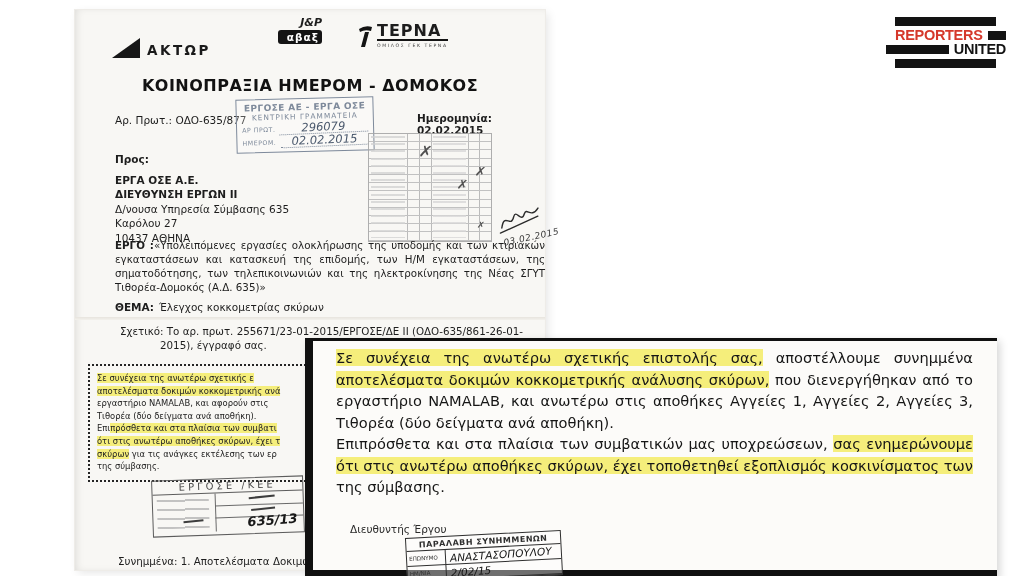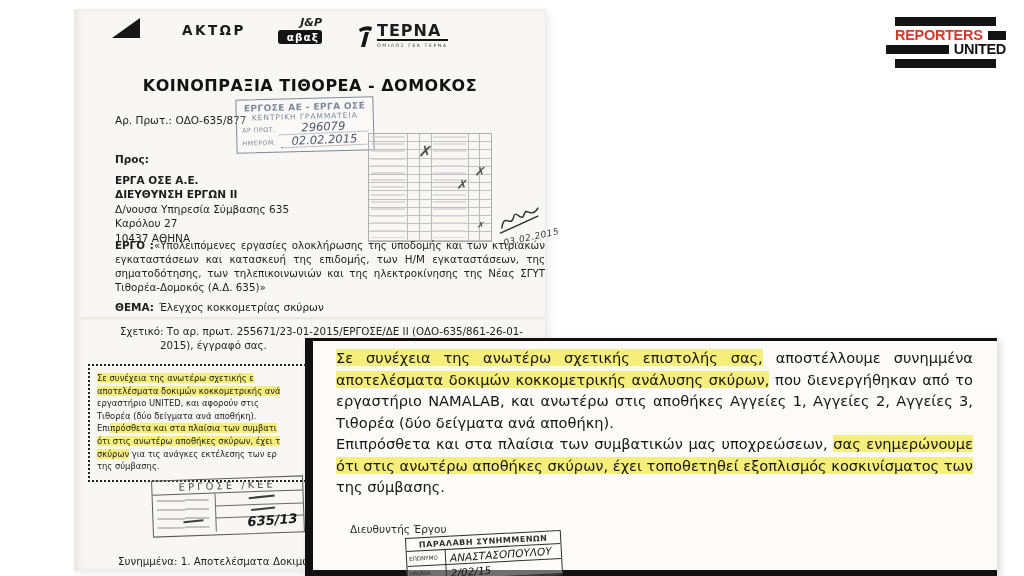--- a/index.html
+++ b/index.html
@@ -3,21 +3,21 @@
 <meta charset="utf-8">
 <style>
   html,body{margin:0;padding:0;background:#ffffff;}
   #canvas{position:relative;width:1024px;height:576px;overflow:hidden;background:#ffffff;
           font-family:"DejaVu Sans",sans-serif;color:#1d1d1d;}
   
   #page{position:absolute;left:75px;top:10px;width:470px;height:560px;background:#f8f7f4;
         box-shadow:inset 4px 0 10px -4px rgba(0,0,0,.14), 0 0 0 1px #eeece8, 3px 3px 9px rgba(0,0,0,.10);}
   .abs{position:absolute;}
   
-  #aktor{left:37px;top:8px;display:flex;align-items:flex-end;gap:35px;}
+  #aktor{left:37px;top:28px;display:flex;align-items:flex-end;}
   #aktor .tri{width:0;height:0;border-bottom:20px solid #171717;border-left:28px solid transparent;}
   #aktor .txt{font-weight:bold;font-size:13.5px;letter-spacing:2.5px;margin-left:7px;color:#1a1a1a;}
   #jp{left:203px;top:6px;width:44px;text-align:right;}
   #jp .top{font-style:italic;font-weight:bold;font-size:11px;letter-spacing:0;}
   #jp .box{margin-top:1px;background:#141414;border-radius:3px;color:#fff;font-weight:bold;
            font-size:10.5px;letter-spacing:1px;padding:1px 3px;}
   #terna{left:283px;top:12px;display:flex;align-items:flex-end;}
   #terna svg{margin-right:4px;margin-top:2px;}
   #terna .name{font-weight:bold;font-size:16px;letter-spacing:1px;border-bottom:2.5px solid #141414;line-height:17px;}
   #terna .sub{font-size:4.6px;letter-spacing:1.6px;color:#3c3c3c;margin-top:2px;}
@@ -124,23 +124,24 @@
       <svg width="15" height="24" viewBox="0 0 15 24">
         <path d="M1 5 Q7 1 14 3 L13 7 Q7 5 2 8 Z" fill="#141414"></path>
         <path d="M7 8 L11 8 L7 23 L3 23 Z" fill="#141414"></path>
       </svg>
       <div>
         <div class="name">ΤΕΡΝΑ</div>
         <div class="sub">ΟΜΙΛΟΣ ΓΕΚ ΤΕΡΝΑ</div>
       </div>
     </div>
 
-    <div class="abs" id="title">ΚΟΙΝΟΠΡΑΞΙΑ  ΤΙΘΟΡΕΑ - ΔΟΜΟΚΟΣ</div>
+    <div class="abs" id="title">ΚΟΙΝΟΠΡΑΞΙΑ  ΗΜΕΡΟΜ - ΔΟΜΟΚΟΣ</div>
 
     <div class="abs" id="protocol">Αρ. Πρωτ.: ΟΔΟ-635/877</div>
+    <div class="abs" id="dateline">Ημερομηνία: 02.02.2015</div>
 
     <div class="abs" id="rstamp">
       <div class="l1">ΕΡΓΟΣΕ ΑΕ - ΕΡΓΑ ΟΣΕ</div>
       <div class="l2">ΚΕΝΤΡΙΚΗ ΓΡΑΜΜΑΤΕΙΑ</div>
       <div class="row">
         <span class="lbl">ΑΡ ΠΡΩΤ.</span>
         <span class="hw">296079</span>
       </div>
       <div class="row">
         <span class="lbl">ΗΜΕΡΟΜ.</span>
@@ -182,21 +183,21 @@
     <div class="abs" id="crease"></div>
 
     <div class="abs" id="sxet">
       <div>Σχετικό: Το αρ. πρωτ. 255671/23-01-2015/ΕΡΓΟΣΕ/ΔΕ ΙΙ (ΟΔΟ-635/861-26-01-</div>
       <div class="ind">2015), έγγραφό σας.</div>
     </div>
 
     <div class="abs" id="smallbox">
         <div class="tline"><span class="hl">Σε συνέχεια της ανωτέρω σχετικής ε</span></div>
         <div class="tline"><span class="hl">αποτελέσματα δοκιμών κοκκομετρικής ανά</span></div>
-        <div class="tline"><span>εργαστήριο UNITED, και  αφορούν στις</span></div>
+        <div class="tline"><span>εργαστήριο NAMALAB, και  αφορούν στις</span></div>
         <div class="tline"><span>Τιθορέα (δύο δείγματα ανά αποθήκη).</span></div>
         <div class="tline"><span>Επι</span><span class="hl">πρόσθετα και στα πλαίσια των συμβατι</span></div>
         <div class="tline"><span class="hl">ότι στις ανωτέρω αποθήκες σκύρων, έχει τ</span></div>
         <div class="tline"><span class="hl">σκύρων</span><span> για τις ανάγκες εκτέλεσης των ερ</span></div>
         <div class="tline"><span>της σύμβασης.</span></div>
       </div>
 
     <div class="abs" id="kee">
       <div class="hd">ΕΡΓΟΣΕ /ΚΕΕ</div>
       <div class="body">

